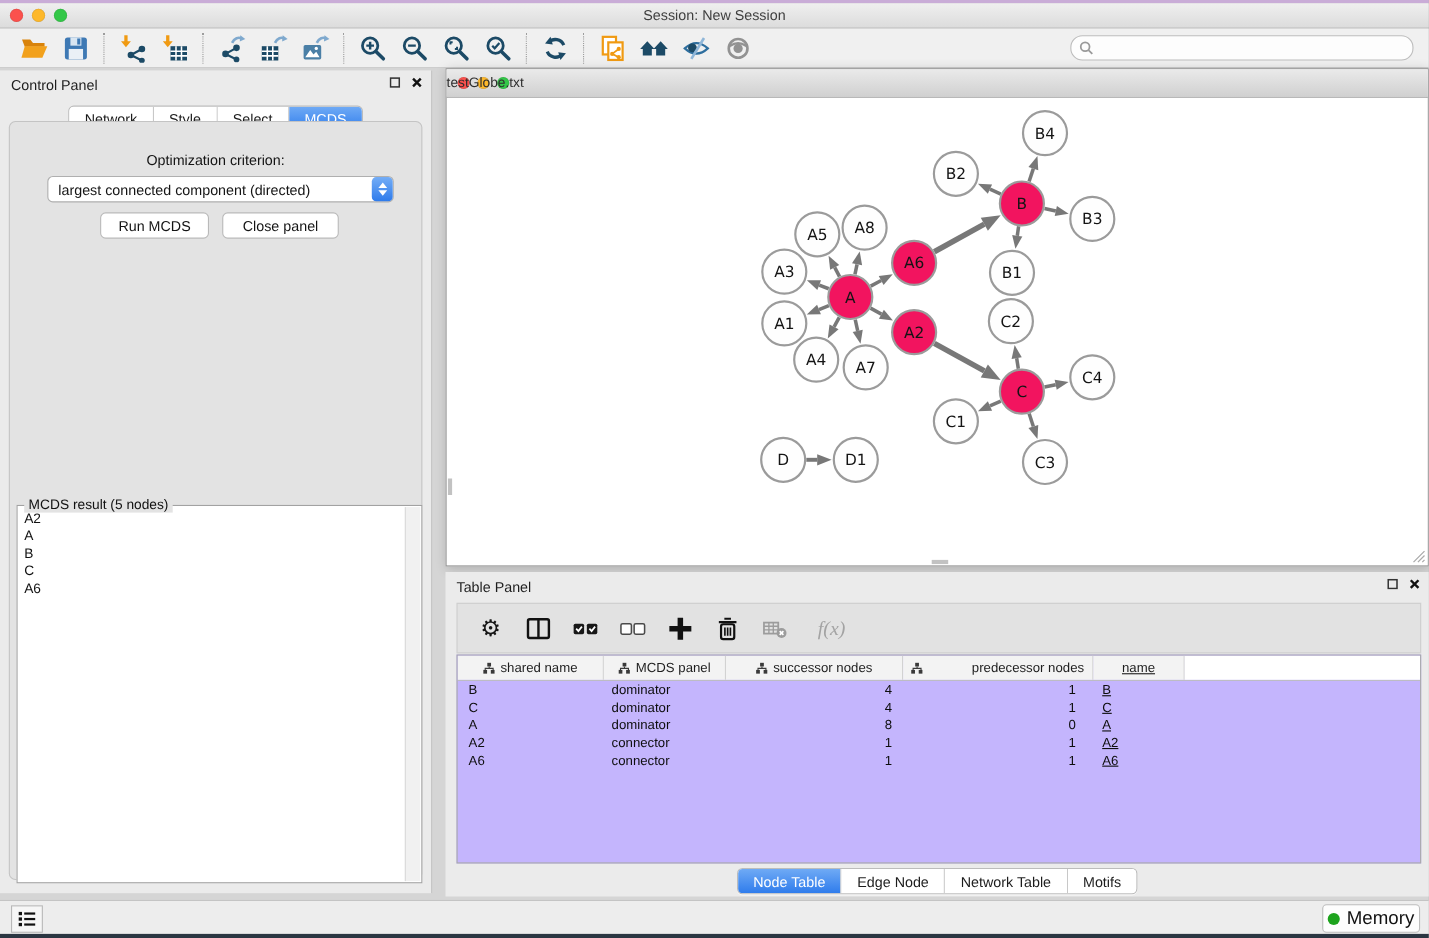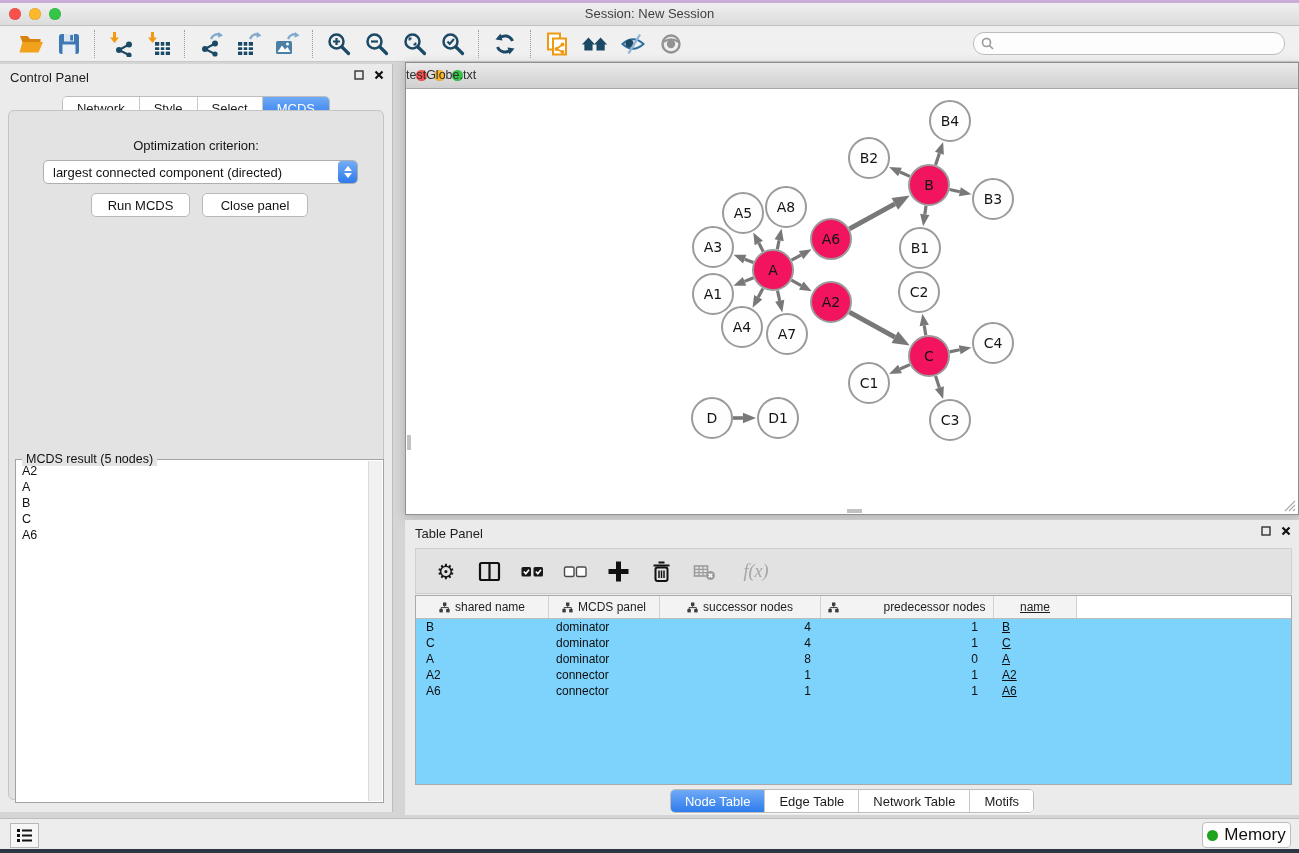--- a/index.html
+++ b/index.html
@@ -69,21 +69,21 @@
   #vscroll-stub{position:absolute;left:0;top:346px;width:4px;height:15px;background:#C2C2C2;}
   #hscroll-stub{position:absolute;left:440px;bottom:0;width:15px;height:4px;background:#C2C2C2;}
   #resize-grip{position:absolute;right:1px;bottom:1px;}
   
   #table-panel{position:absolute;left:405px;top:458px;width:894px;height:295px;background:#EBEBEB;}
   #tp-toolbar{position:absolute;left:10px;top:28px;width:877px;height:46px;background:#E2E2E2;
               border:1px solid #CFCFCF;box-sizing:border-box;display:flex;align-items:center;gap:17px;padding-left:17px;}
   .tp-icon{display:flex;align-items:center;justify-content:center;width:26px;height:26px;}
   .gear-glyph{font-size:21px;color:#161616;line-height:1;}
   .fx-glyph{font-family:"Liberation Serif",serif;font-style:italic;font-size:18px;color:#A3A3A3;}
-  #data-table{position:absolute;left:10px;top:75px;width:877px;height:190px;background:#7dd3fc;
+  #data-table{position:absolute;left:10px;top:75px;width:877px;height:190px;background:#c4b5fd;
               border:1px solid #A9A9A9;box-sizing:border-box;overflow:hidden;}
   #table-header{display:flex;height:22px;border-bottom:1px solid #BDBDBD;}
   .hcell{display:flex;align-items:center;justify-content:center;gap:5px;background:#F3F3F3;
          border-right:1px solid #D2D2D2;font-size:12px;color:#1E1E1E;box-sizing:border-box;height:22px;}
   .hfill{flex:1;background:#FFF;}
   .tcol1{width:133px;} .tcol2{width:111px;} .tcol3{width:161px;} .tcol4{width:173px;gap:44px;} .tcol5{width:83px;text-decoration:underline;}
   .trow{display:flex;height:16px;align-items:center;}
   .tcell{font-size:12px;color:#0E0E0E;box-sizing:border-box;white-space:nowrap;}
   .trow .tcol1{padding-left:10px;} .trow .tcol2{padding-left:7px;}
   .trow .tcol3{text-align:right;padding-right:10px;} .trow .tcol4{text-align:right;padding-right:16px;}
@@ -559,21 +559,21 @@
               <div class="tcell tcol3">1</div>
               <div class="tcell tcol4">1</div>
               <div class="tcell tcol5">A6</div>
               <div class="tcell tfill"></div>
             </div>
           </div>
       </div>
       <div id="tp-tabs">
         <span class="seg">
           <button class="segbtn active">Node Table</button>
-          <button class="segbtn">Edge Table</button>
+          <button class="segbtn">Edge Node</button>
           <button class="segbtn">Network Table</button>
           <button class="segbtn">Motifs</button>
         </span>
       </div>
     </div>
   </div>
 
   <div id="status-bar">
     <span id="list-btn">
       <svg width="19" height="19" viewBox="0 0 19 19">

